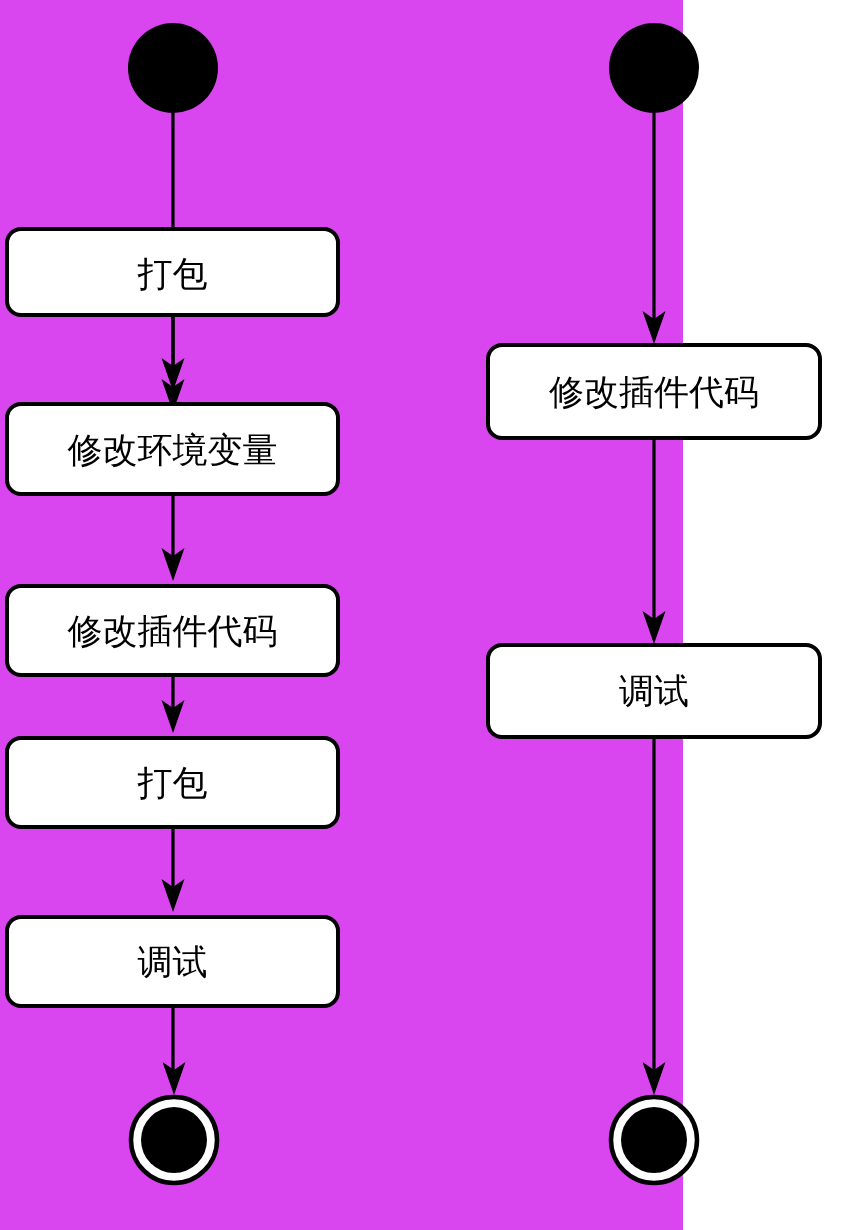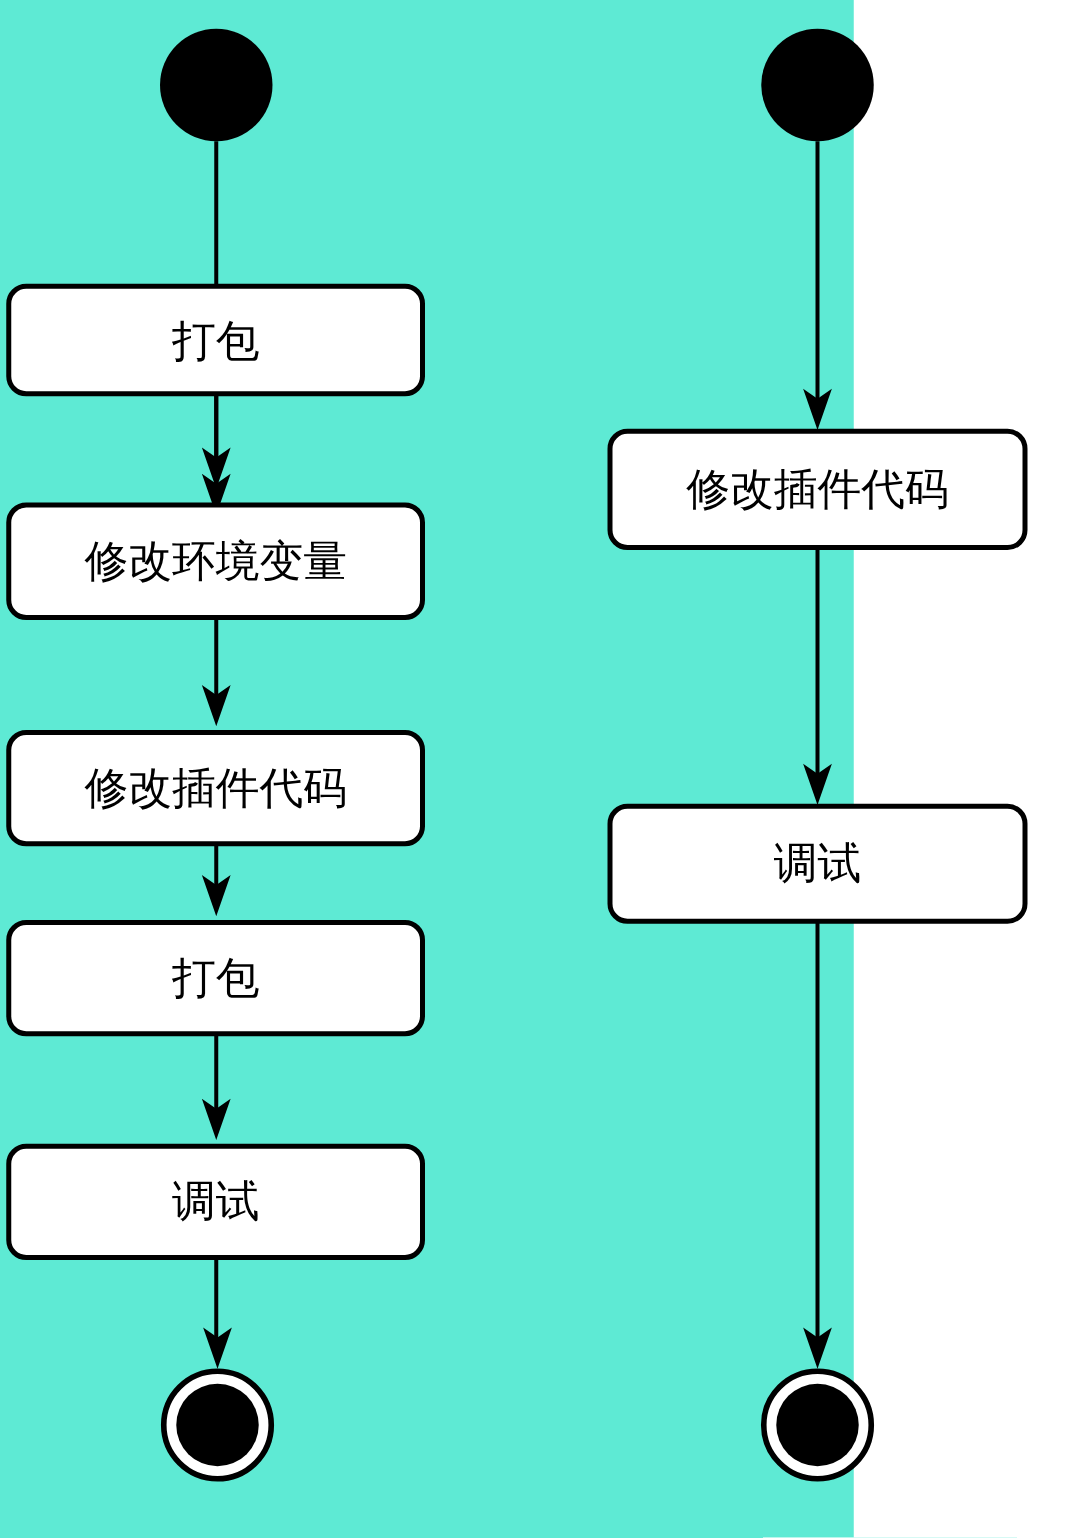--- a/index.html
+++ b/index.html
@@ -11,21 +11,21 @@
   body {
     width: 861px;
     height: 1230px;
     font-family: "DejaVu Sans", "Liberation Sans", sans-serif;
     overflow: hidden;
   }
   #diagram-root {
     position: relative;
     width: 683px;
     height: 1230px;
-    background: #5eead4;
+    background: #d946ef;
   }
   svg#diagram-svg {
     position: absolute;
     top: 0;
     left: 0;
     width: 861px;
     height: 1230px;
     display: block;
   }
   .activity-box {

